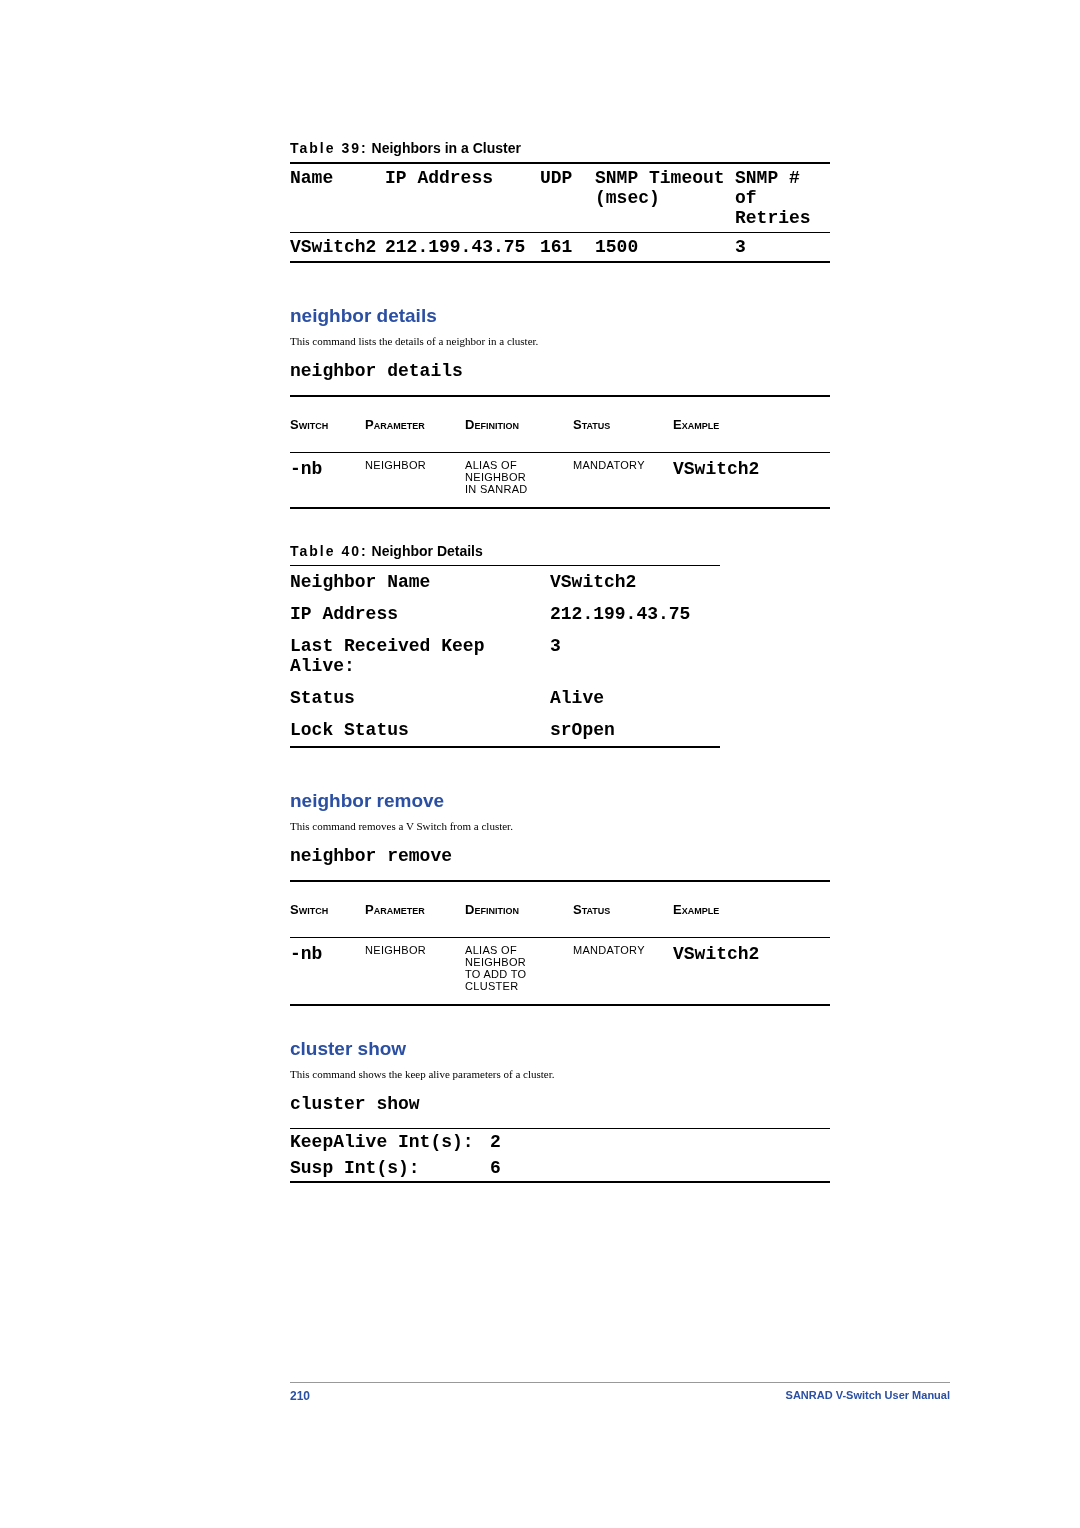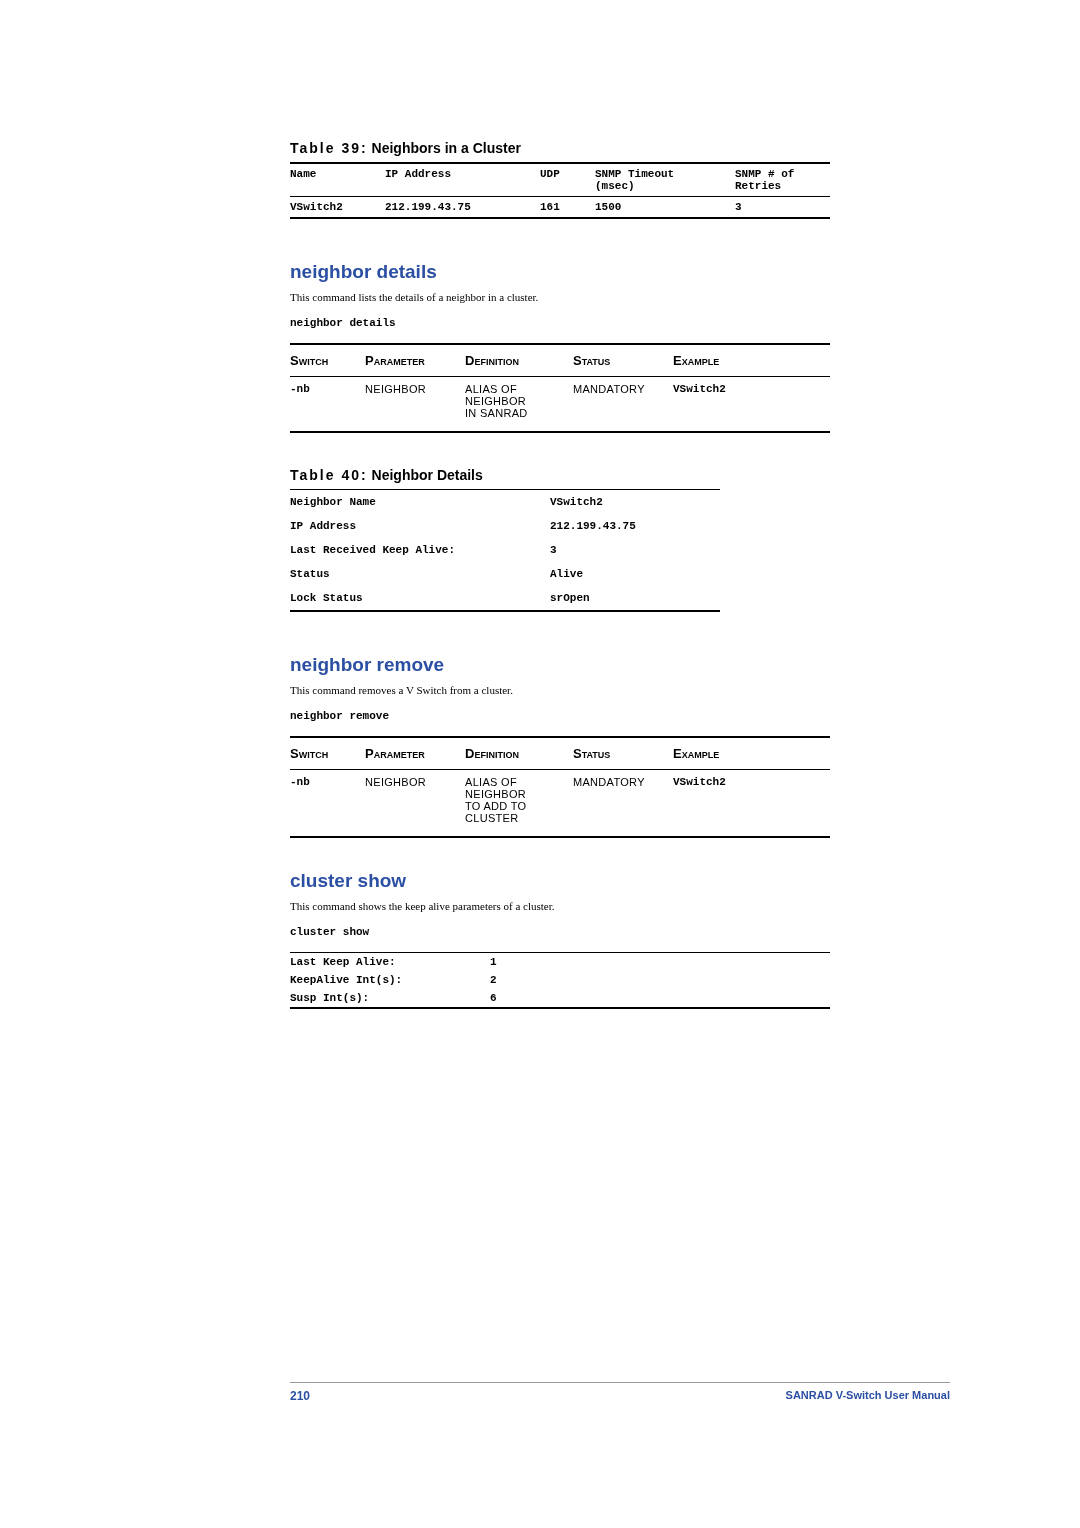--- a/index.html
+++ b/index.html
@@ -19,21 +19,21 @@
     font-weight: bold;
     font-size: 14px;
     margin-bottom: 6px;
   }
   .tbl-caption .num {
     margin-right: 0;
     letter-spacing: 2px;
   }
   .hr-thick { border: none; border-top: 2px solid #000; }
   .hr-thin { border: none; border-top: 1px solid #000; }
-  .mono { font-family: "Courier New", monospace; font-weight: bold; font-size: 11px; }
+  .mono { font-family: "Courier New", monospace; font-weight: bold; font-size: 18px; }
   .sc { font-variant: small-caps; font-family: Arial, sans-serif; font-weight: bold; font-size: 13px; }
   .smallcaps-txt { font-family: Arial, sans-serif; font-size: 11px; letter-spacing: 0.3px; }
 
   
   .t39 { width: 540px; }
   .t39 .row { display: flex; padding: 4px 0; }
   .t39 .c1 { width: 95px; }
   .t39 .c2 { width: 155px; }
   .t39 .c3 { width: 55px; }
   .t39 .c4 { width: 140px; }
@@ -55,21 +55,21 @@
   .cmd-line { margin-bottom: 14px; }
 
   
   .ptbl { width: 540px; }
   .ptbl .row { display: flex; padding: 6px 0; align-items: flex-start; }
   .ptbl .c1 { width: 75px; }
   .ptbl .c2 { width: 100px; }
   .ptbl .c3 { width: 108px; }
   .ptbl .c4 { width: 100px; }
   .ptbl .c5 { width: 120px; }
-  .ptbl .hdr { padding: 8px 0; }
+  .ptbl .hdr { padding: 20px 0; }
 
   
   .t40 { width: 430px; margin-top: 4px; }
   .t40 .row { display: flex; padding: 6px 0; }
   .t40 .c1 { width: 260px; }
   .t40 .c2 { width: 170px; }
 
   
   .t41 { width: 540px; margin-top: 4px; }
   .t41 .row { display: flex; padding: 3px 0; }
@@ -210,24 +210,20 @@
     <hr class="hr-thick">
   </div>
 
   <div class="section-h" style="margin-top:32px">cluster show</div>
   <div class="body-text">This command shows the keep alive parameters of a cluster.</div>
   <div class="mono cmd-line">cluster show</div>
 
   <div class="t41">
     <hr class="hr-thin">
     <div class="row">
-      <div class="c1 mono">Last Keep Alive:</div>
-      <div class="c2 mono">1</div>
-    </div>
-    <div class="row">
       <div class="c1 mono">KeepAlive Int(s):</div>
       <div class="c2 mono">2</div>
     </div>
     <div class="row">
       <div class="c1 mono">Susp Int(s):</div>
       <div class="c2 mono">6</div>
     </div>
     <hr class="hr-thick">
   </div>
 

